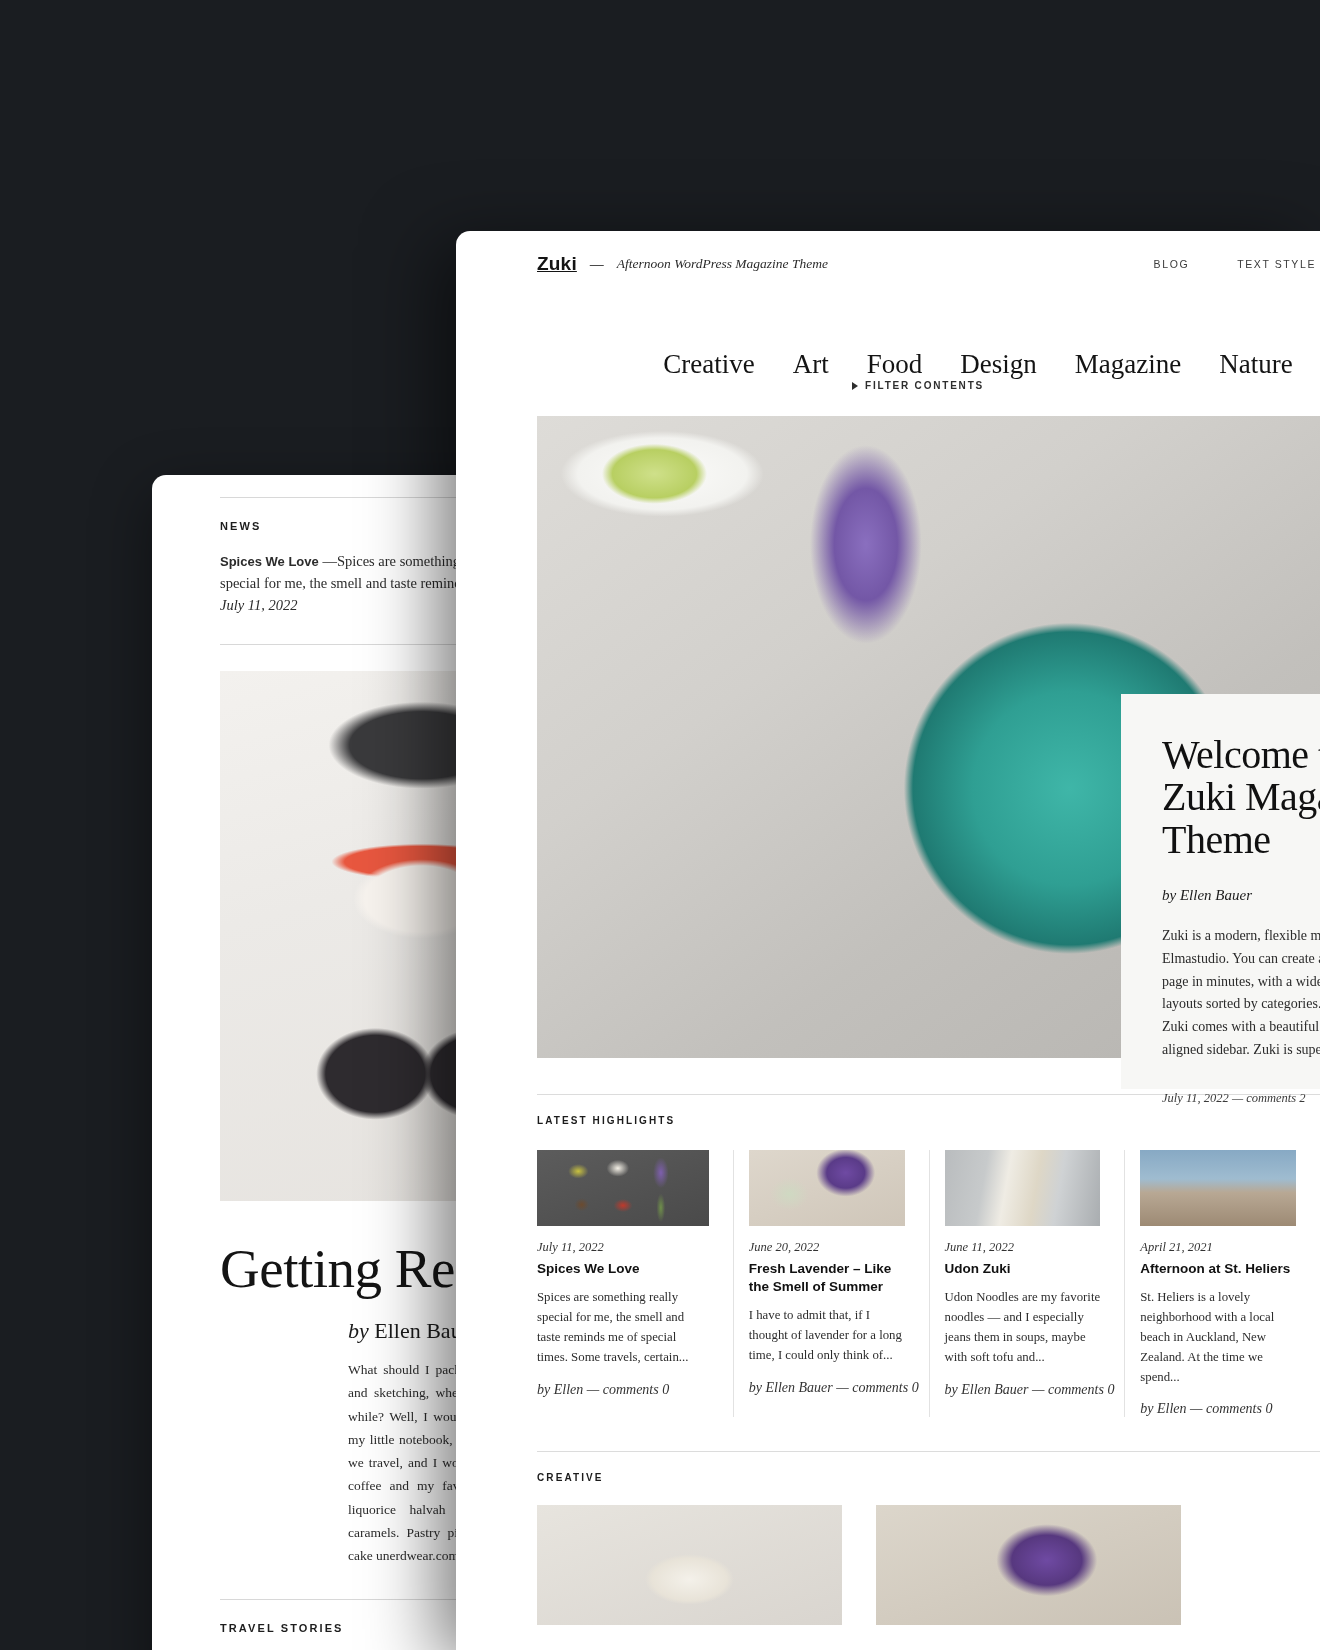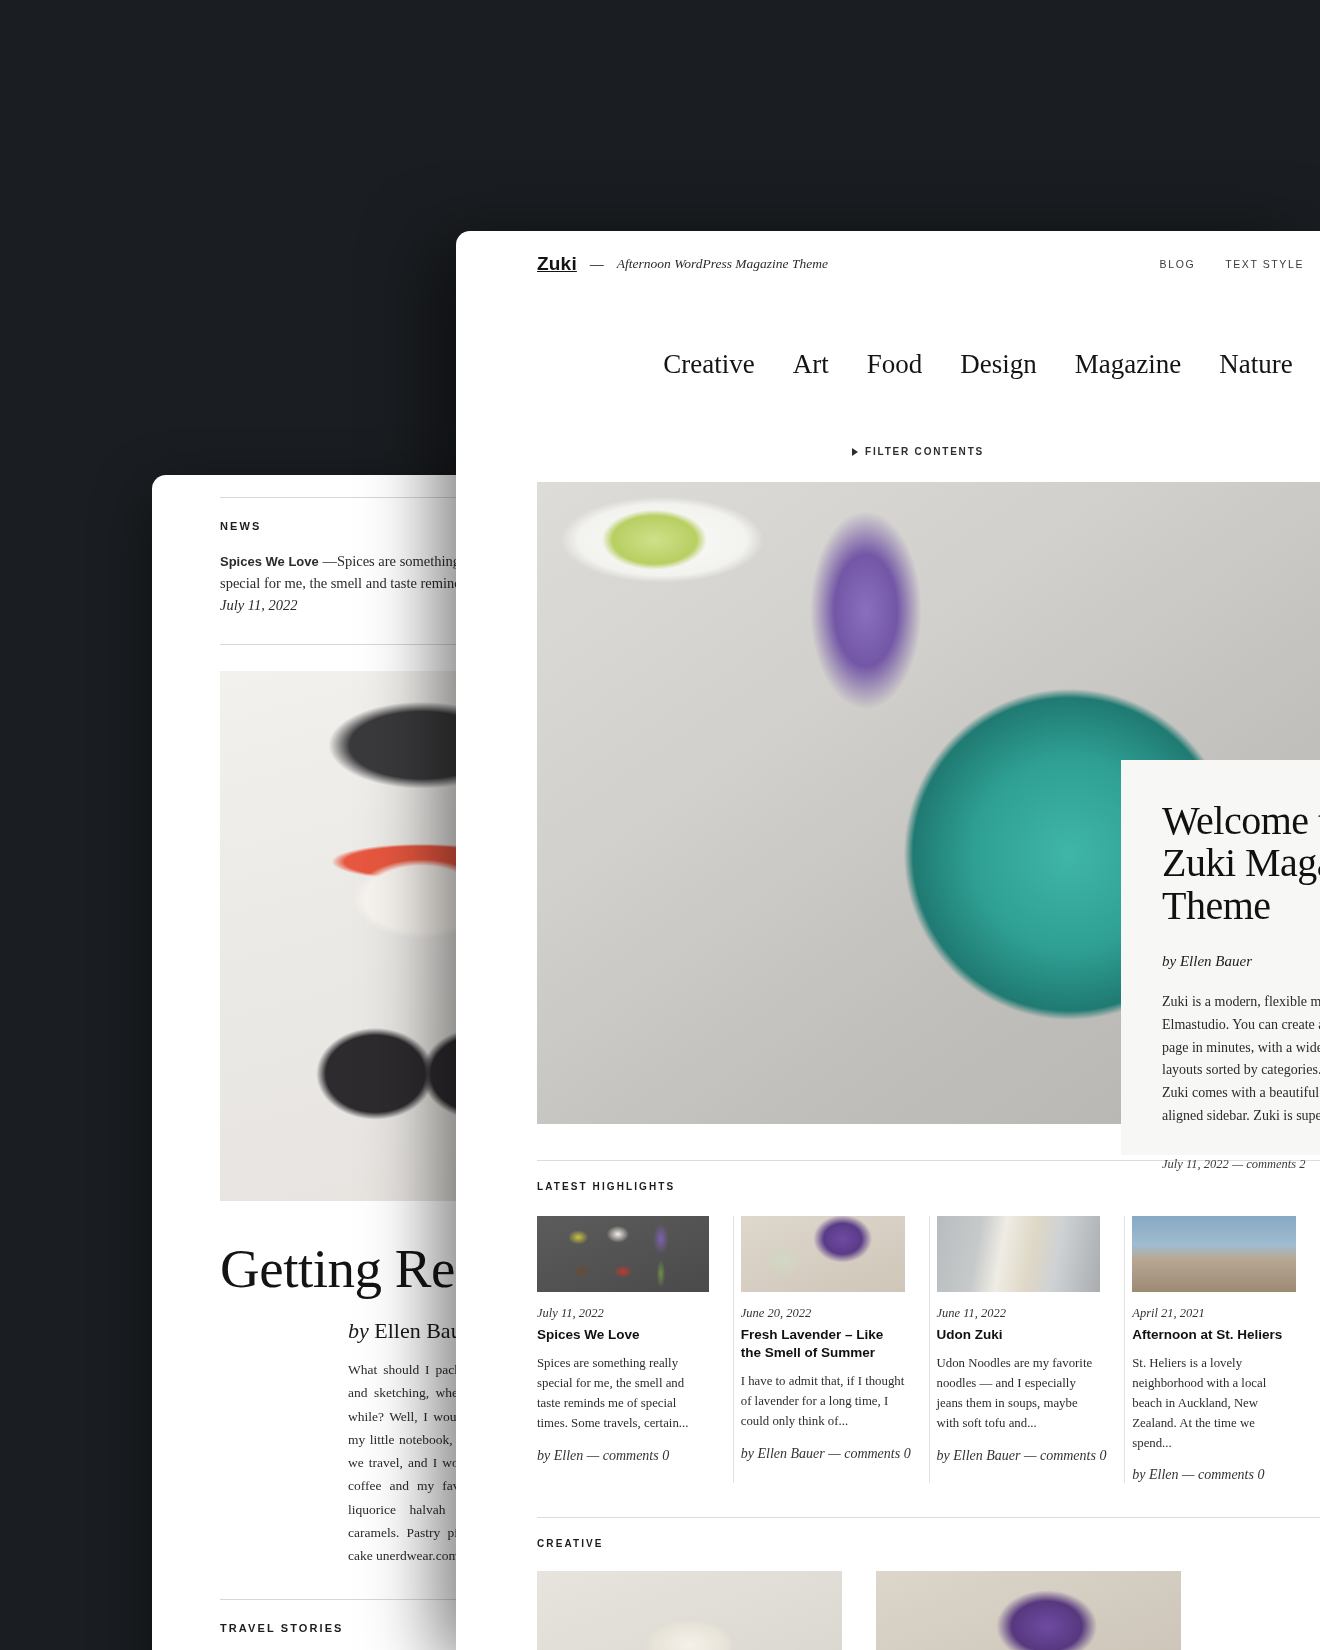--- a/index.html
+++ b/index.html
@@ -107,42 +107,41 @@
   .brand {
     font-family: "Liberation Sans", sans-serif;
     font-size: 19px; font-weight: 700; color: #141414;
     letter-spacing: .2px;
   }
   .brand-dash { margin: 0 13px; color: #4a4a4a; font-size: 14px; }
   .tagline {
     font-family: "Liberation Serif", serif;
     font-style: italic; font-size: 13.5px; color: #2b2b2b;
   }
-  .topnav { margin-left: auto; display: flex; gap: 30px; padding-right: 16px; }
+  .topnav { margin-left: auto; display: flex; gap: 48px; padding-right: 4px; }
   .topnav a {
     font-family: "Liberation Sans", sans-serif;
     font-size: 10.5px; font-weight: 400; letter-spacing: 1.6px;
     color: #3a3a3a; text-decoration: none; text-transform: uppercase;
     white-space: nowrap;
   }
 
   .mainnav {
     display: flex; justify-content: center; gap: 38px;
     margin-top: 52px;
     padding-left: 180px;
   }
   .mainnav a {
     font-family: "Liberation Serif", serif;
     font-size: 27px; color: #141414; text-decoration: none;
     white-space: nowrap;
   }
 
   .filter-row {
     display: flex; justify-content: center; align-items: center;
-    margin-top: 66px;
     padding-left: 60px;
   }
   .filter-btn {
     display: inline-flex; align-items: center; gap: 7px;
     font-family: "Liberation Sans", sans-serif;
     font-size: 10px; letter-spacing: 1.8px; font-weight: 600;
     color: #2e2e2e; text-transform: uppercase;
     background: none; border: 0; cursor: pointer;
   }
   .tri { width: 0; height: 0; border-left: 6px solid #2e2e2e; border-top: 4px solid transparent; border-bottom: 4px solid transparent; }
@@ -194,21 +193,21 @@
   .section-wrap { margin-left: 81px; width: 783px; }
   .sec-rule { height: 1px; background: #dcdcdc; }
   .sec-label {
     font-family: "Liberation Sans", sans-serif;
     font-size: 10px; font-weight: 700; letter-spacing: 2.1px;
     color: #1c1c1c; text-transform: uppercase;
   }
 
   .cards { display: flex; }
   .card { width: 25%; padding: 0 24px 0 0; position: relative; }
-  .card + .card { padding-left: 8px; }
+  .card + .card { padding-left: 16px; }
   .card + .card::before {
     content: ""; position: absolute; left: 0; top: 0; bottom: 0;
     width: 1px; background: #e2e2e2;
   }
   .card-img { width: 100%; height: 76px; background: #ddd; }
   .ci1 { background:
       radial-gradient(ellipse 14px 10px at 24% 28%, #c9c23f 0%, rgba(201,194,63,0) 72%),
       radial-gradient(ellipse 16px 12px at 47% 24%, #f4f0e6 0%, rgba(244,240,230,0) 70%),
       radial-gradient(ellipse 11px 22px at 72% 30%, #7e5fae 0%, rgba(126,95,174,0) 70%),
       radial-gradient(ellipse 10px 9px at 26% 72%, #6b4a2e 0%, rgba(107,74,46,0) 72%),

